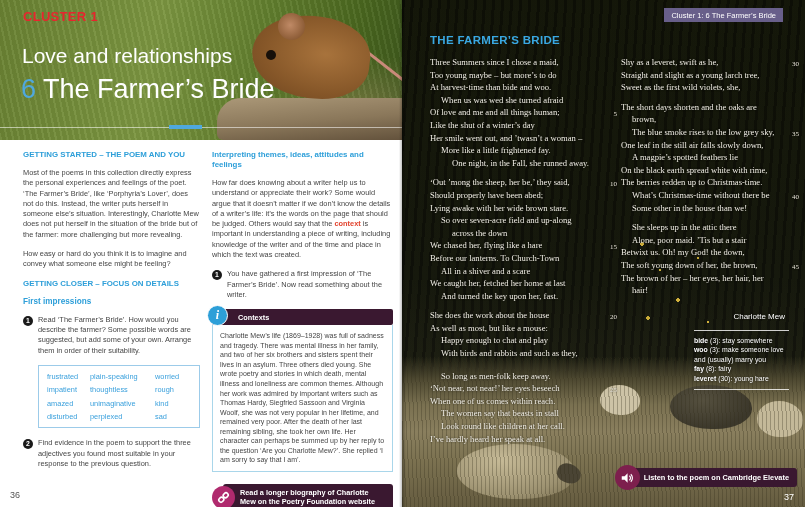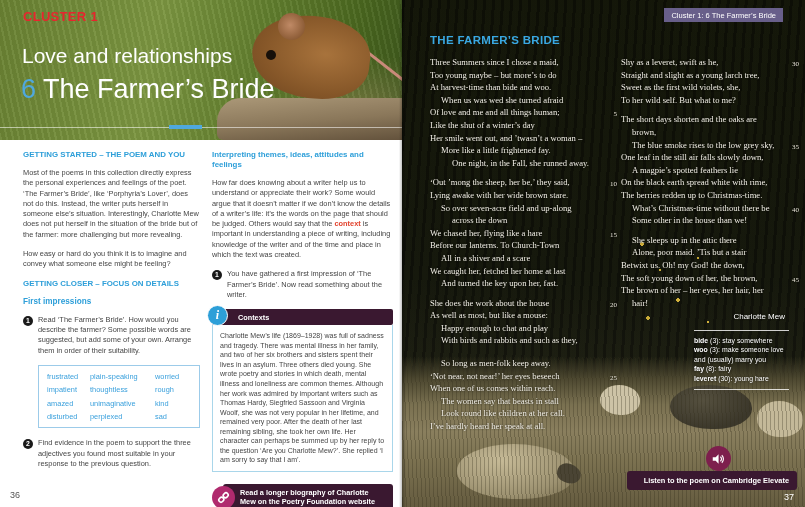--- a/index.html
+++ b/index.html
@@ -99,21 +99,21 @@
   .pcol-2 { left:219px; width:178px; }
   .pline { position:relative; font-size:8.6px; line-height:12.6px; white-space:nowrap;
       text-shadow:0 0 2px rgba(0,0,0,.7); }
   .pln { position:absolute; right:0; top:2px; font-size:7px; color:#e6e2d6; }
   .attrib { position:absolute; left:217px; top:312px; width:166px; text-align:right; color:#fff;
       font-size:8px; text-shadow:0 0 2px rgba(0,0,0,.6); }
   .gloss { position:absolute; left:292px; top:330px; width:95px; padding:5px 0 6px; color:#fff;
       font-size:6.9px; line-height:9.4px; border-top:1px solid rgba(255,255,255,.8);
       border-bottom:1px solid rgba(255,255,255,.8); text-shadow:0 0 2px rgba(0,0,0,.8); }
   .gterm { font-weight:bold; }
-  .audiobtn { position:absolute; right:8px; bottom:17px; display:flex; align-items:center; cursor:pointer;flex-direction:column; }
+  .audiobtn { position:absolute; right:8px; bottom:17px; display:flex; align-items:center; cursor:pointer; }
   .spk-circle { width:25px; height:25px; border-radius:50%; background:#7d1f4d; z-index:2;
       display:flex; align-items:center; justify-content:center; }
   .audiobar { background:#3a1830; color:#fff; font-weight:bold; font-size:7.4px; padding:5px 8px 5px 17px;
       margin-left:-13px; border-radius:3px; white-space:nowrap; }
   .pgnum-r { position:absolute; right:11px; bottom:5px; color:#fff; font-size:9px; }
   .seam { position:absolute; left:399px; top:0; width:7px; height:507px; pointer-events:none;
       background:linear-gradient(90deg, rgba(0,0,0,0), rgba(0,0,0,.28) 50%, rgba(0,0,0,0)); }
 </style>
 </head>
 <body>
@@ -244,20 +244,23 @@
         <div class="pline" style="padding-left: 11px;">
         <span class="plt">More like a little frightened fay.</span><span class="pln"></span>
       </div>
         <div class="pline" style="padding-left: 22px;">
         <span class="plt">One night, in the Fall, she runned away.</span><span class="pln"></span>
       </div>
         <div class="pline" style="margin-top: 7px;">
         <span class="plt">‘Out ’mong the sheep, her be,’ they said,</span><span class="pln">10</span>
       </div>
         <div class="pline">
+        <span class="plt">Should properly have been abed;</span><span class="pln"></span>
+      </div>
+        <div class="pline">
         <span class="plt">Lying awake with her wide brown stare.</span><span class="pln"></span>
       </div>
         <div class="pline" style="padding-left: 11px;">
         <span class="plt">So over seven-acre field and up-along</span><span class="pln"></span>
       </div>
         <div class="pline" style="padding-left: 22px;">
         <span class="plt">across the down</span><span class="pln"></span>
       </div>
         <div class="pline">
         <span class="plt">We chased her, flying like a hare</span><span class="pln">15</span>
@@ -309,23 +312,20 @@
     <div class="pcol pcol-2">
 
     <div class="pline">
         <span class="plt">Shy as a leveret, swift as he,</span><span class="pln">30</span>
       </div>
         <div class="pline">
         <span class="plt">Straight and slight as a young larch tree,</span><span class="pln"></span>
       </div>
         <div class="pline">
         <span class="plt">Sweet as the first wild violets, she,</span><span class="pln"></span>
-      </div>
-        <div class="pline">
-        <span class="plt">To her wild self. But what to me?</span><span class="pln"></span>
       </div>
         <div class="pline" style="margin-top: 7px;">
         <span class="plt">The short days shorten and the oaks are</span><span class="pln"></span>
       </div>
         <div class="pline" style="padding-left: 11px;">
         <span class="plt">brown,</span><span class="pln"></span>
       </div>
         <div class="pline" style="padding-left: 11px;">
         <span class="plt">The blue smoke rises to the low grey sky,</span><span class="pln">35</span>
       </div>

